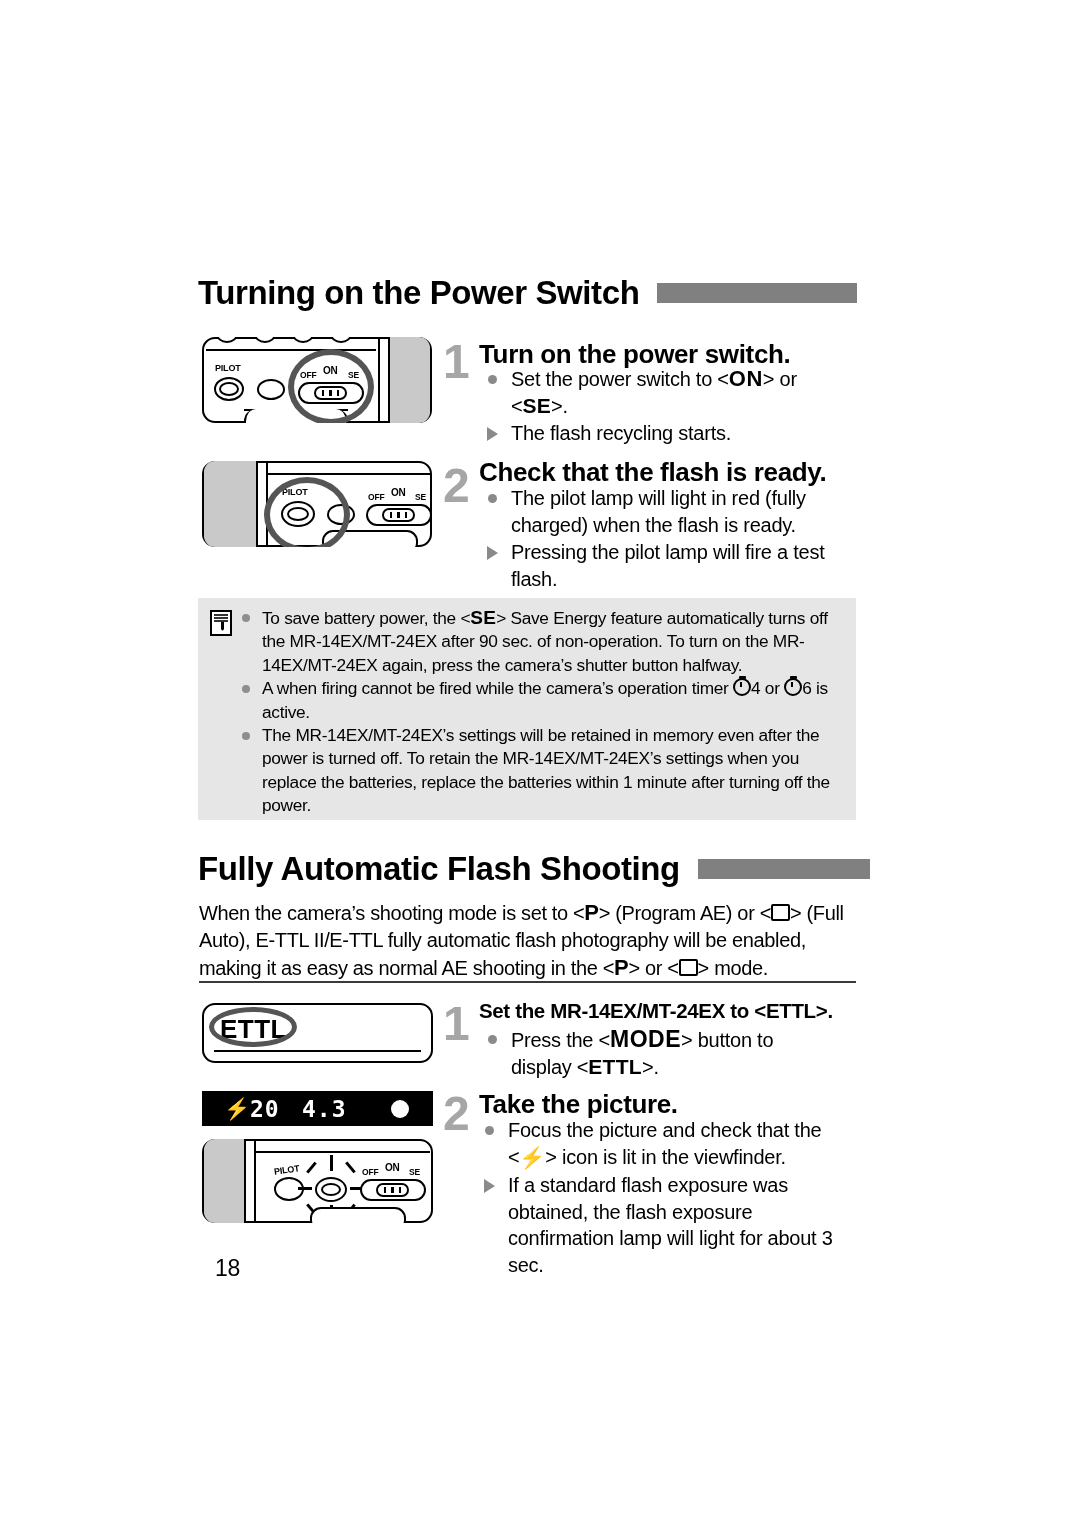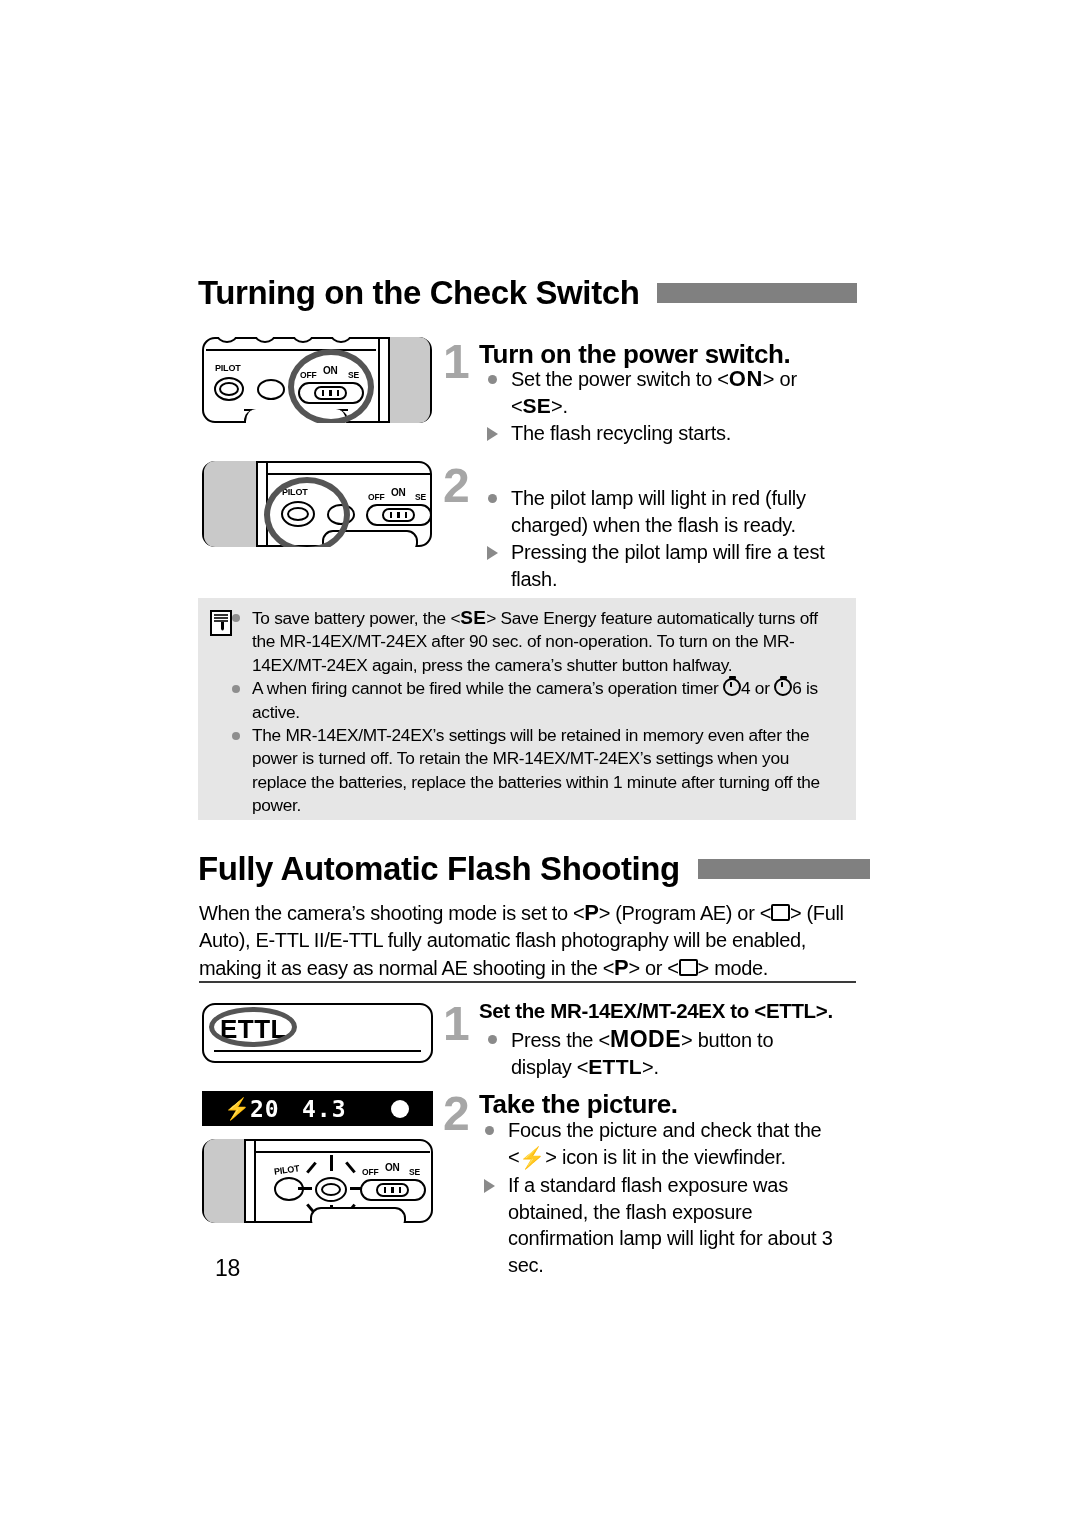--- a/index.html
+++ b/index.html
@@ -205,21 +205,21 @@
   .pagenum{
     position:absolute;font-size:23px;letter-spacing:-0.2px;
   }
 </style>
 </head>
 <body>
 
 <div class="page">
 
   <div class="sec-head" style="left:198px;top:276px;">
-    <span class="htxt">Turning on the Check Switch</span>
+    <span class="htxt">Turning on the Power Switch</span>
     <span class="hbar" style="width:200px;"></span>
   </div>
 
   <div class="illus" style="left:202px;top:337px;width:230px;height:86px;">
     <div class="body-shell"></div>
     <div class="greyside" style="right:2px;width:40px;border-top-right-radius:11px;border-bottom-right-radius:11px;"></div>
     <div class="thinline" style="left:186px;top:2px;width:2px;height:82px;"></div>
     <div class="thinline" style="left:176px;top:2px;width:2px;height:82px;"></div>
 
     <div class="knob" style="left:14px;top:-12px;width:22px;height:18px;"></div>
@@ -280,41 +280,42 @@
       <div class="slider" style="left:14px;">
           <i></i>
           <i></i>
           <i></i>
         </div>
     </div>
     <div class="knob" style="left:120px;top:69px;width:96px;height:24px;border-radius:11px;"></div>
     <div class="callout" style="left:62px;top:16px;width:86px;height:76px;"></div>
   </div>
   <div class="stepnum" style="left:443px;top:462px;">2</div>
+  <div class="steptitle" style="left:479px;top:457px;">Check that the flash is ready.</div>
   <div class="stepbody" style="left:483px;top:485px;width:378px;">
     <div class="li">
       <span class="mk dot"></span>
       <span>The pilot lamp will light in red (fully charged) when the flash is ready.</span>
     </div>
     <div class="li">
       <span class="mk tri"></span>
       <span>Pressing the pilot lamp will fire a test flash.</span>
     </div>
   </div>
 
   <div class="notebox" style="left:198px;top:598px;width:658px;height:222px;">
     <svg class="noteicon" viewBox="0 0 22 26">
       <rect x="1" y="1" width="20" height="24" fill="#fff" stroke="#000" stroke-width="2"></rect>
       <line x1="4" y1="5" x2="18" y2="5" stroke="#000" stroke-width="1.6"></line>
       <line x1="4" y1="8" x2="18" y2="8" stroke="#000" stroke-width="1.6"></line>
       <line x1="4" y1="11" x2="18" y2="11" stroke="#000" stroke-width="1.6"></line>
       <path d="M11 12 L14 12 L14 19 Q12.5 22 11 19 Z" fill="#000"></path>
     </svg>
   </div>
-  <div class="note-list" style="left:228px;top:606px;width:600px;">
+  <div class="note-list" style="left:238px;top:606px;width:600px;">
     <div class="li">
       <span class="dot"></span>
       <span>To save battery power, the &lt;</span><span class="ic ic-se-sm">SE</span><span>&gt; Save Energy feature automatically turns off the MR-14EX/MT-24EX after 90 sec. of non-operation. To turn on the MR-14EX/MT-24EX again, press the camera’s shutter button halfway.</span>
     </div>
     <div class="li">
       <span class="dot"></span>
       <span>A when firing cannot be fired while the camera’s operation timer </span><span class="ic-timer"></span><span>4</span><span> or </span><span class="ic-timer"></span><span>6</span><span> is active.</span>
     </div>
     <div class="li">
       <span class="dot"></span>

